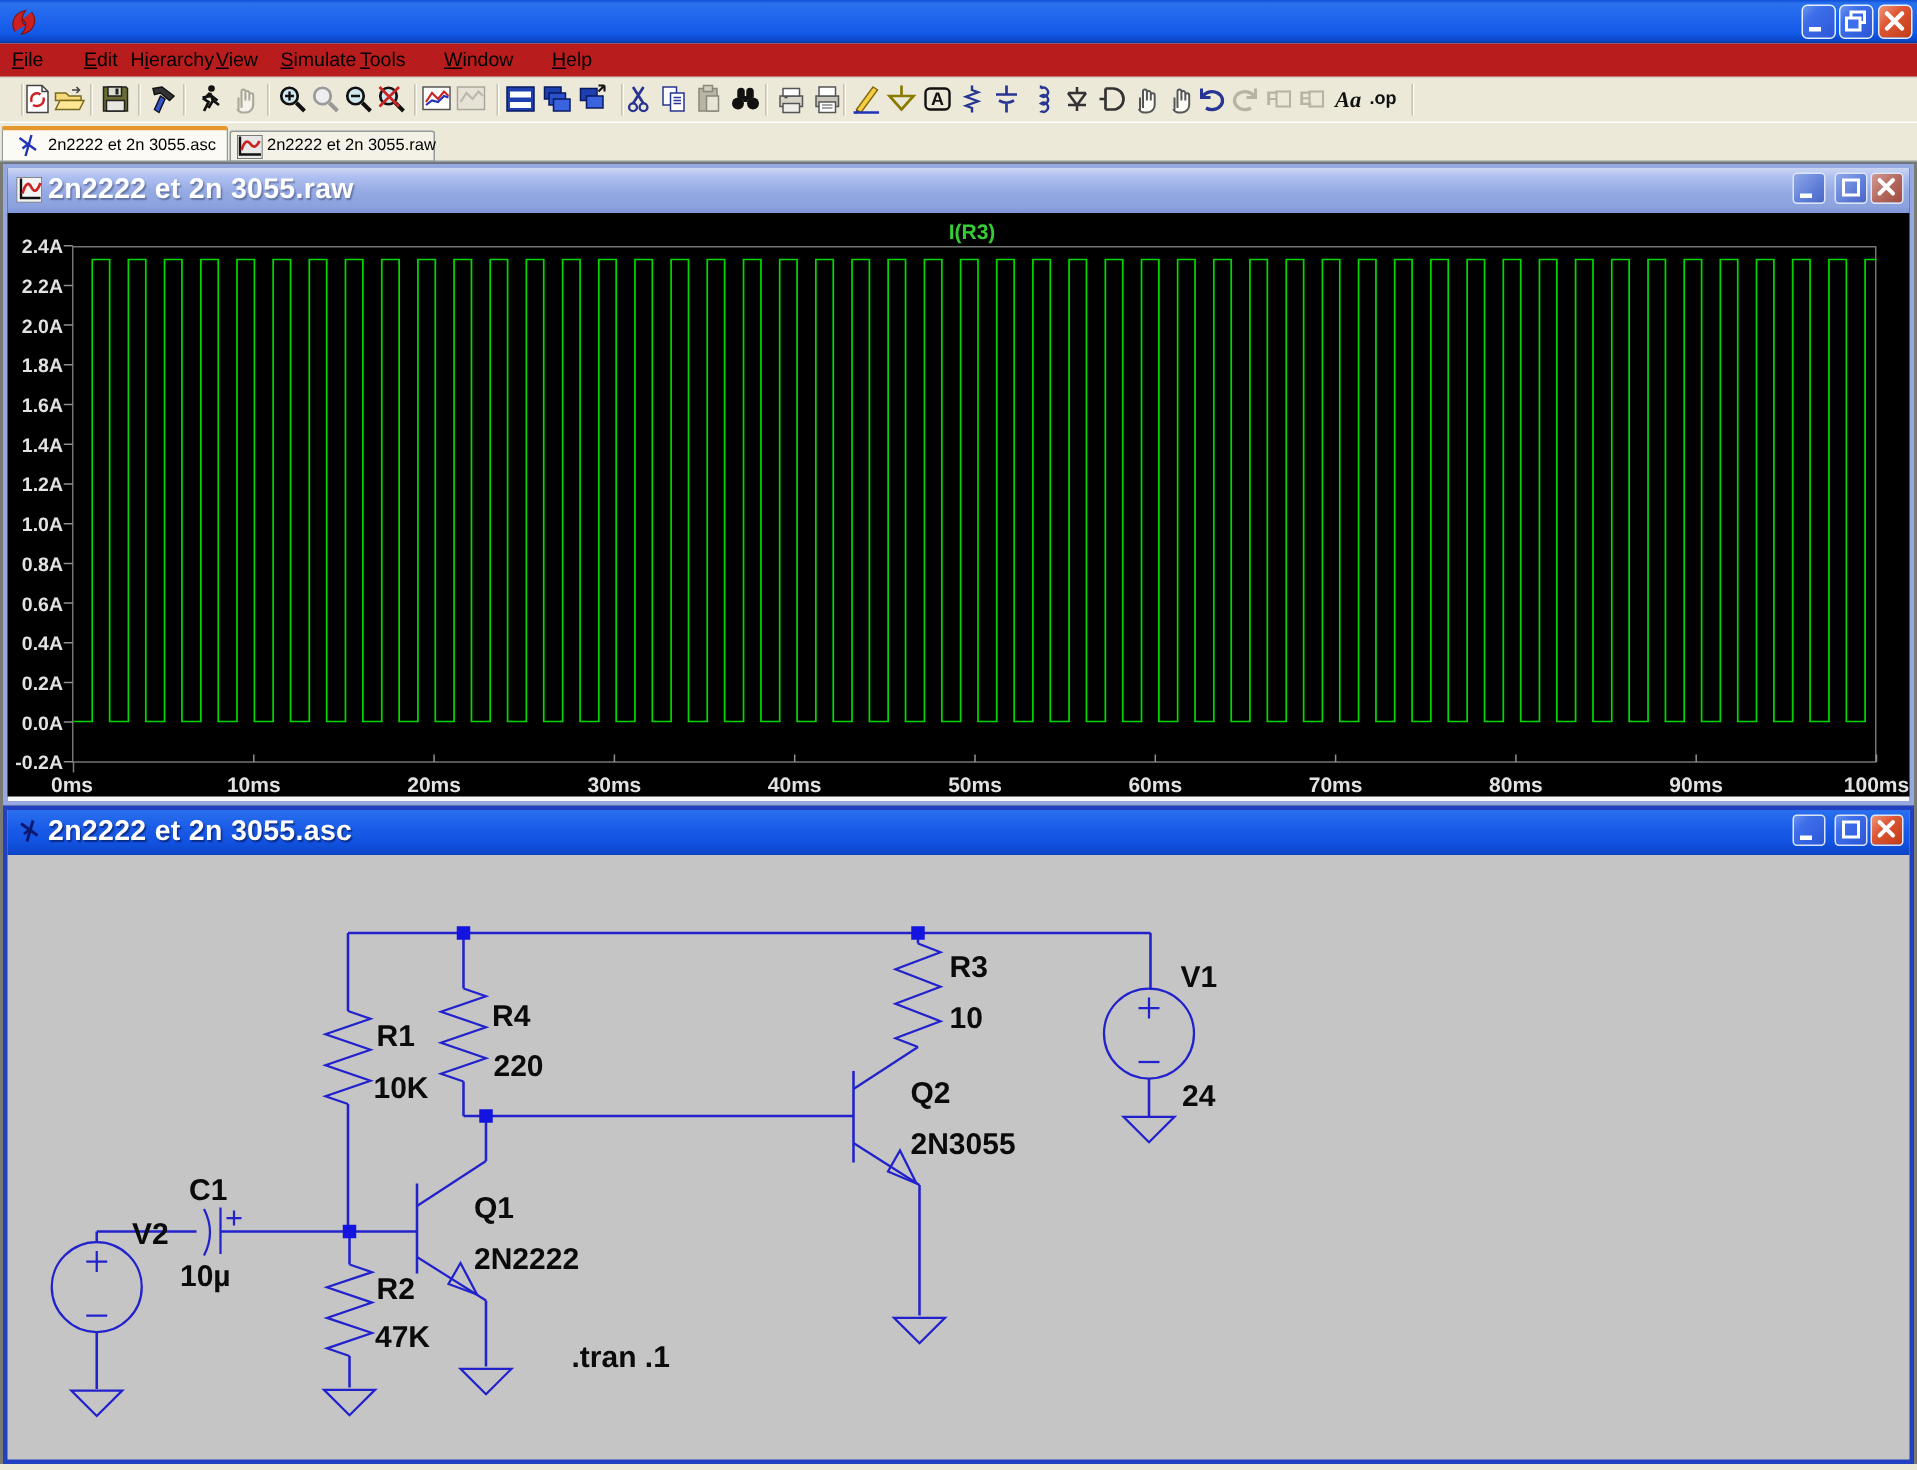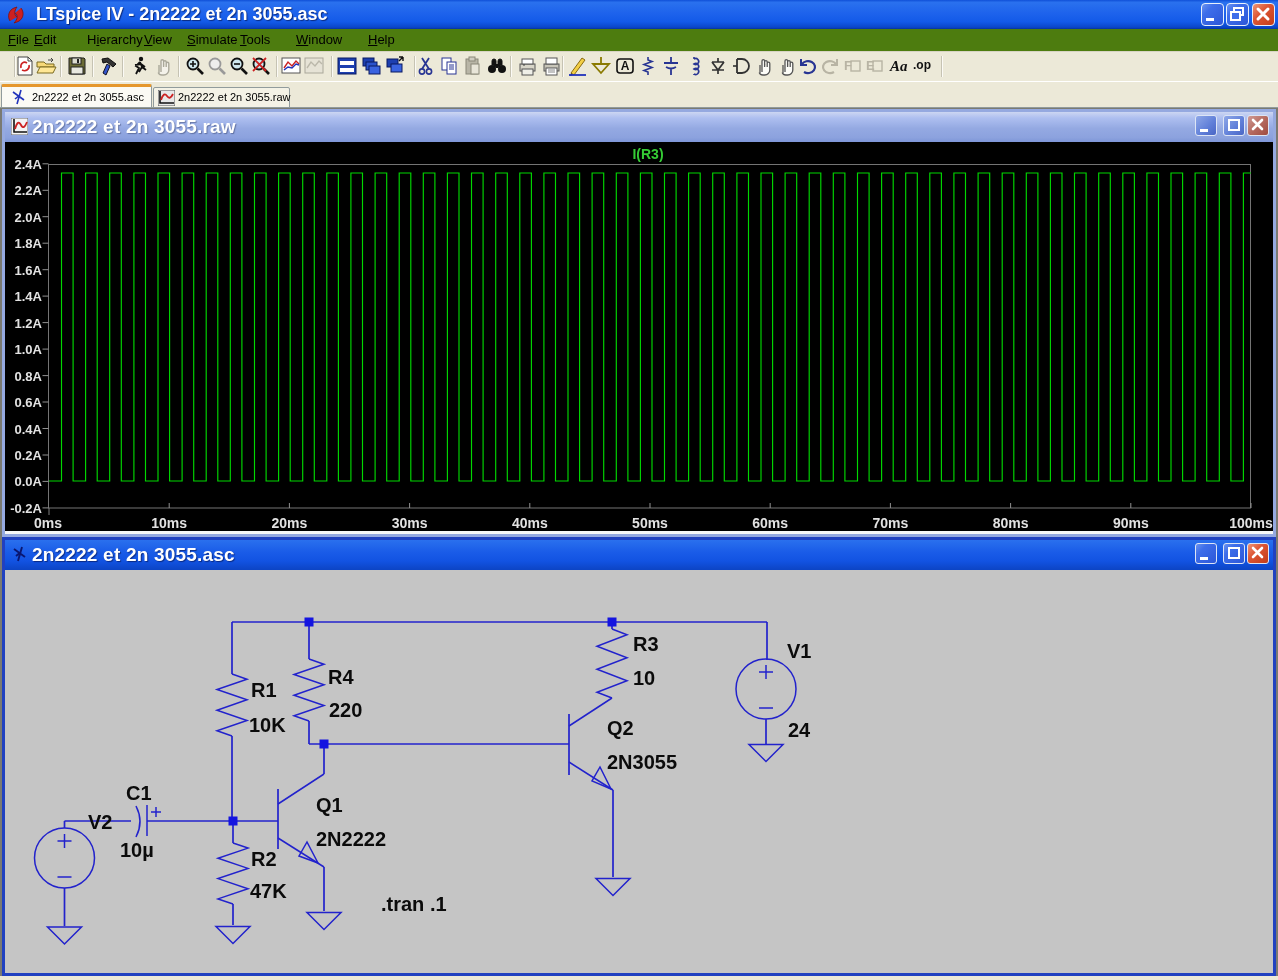--- a/index.html
+++ b/index.html
@@ -10,21 +10,21 @@
 #titlebar { left:0; top:0; width:1278px; height:29px;
   background:linear-gradient(180deg,#0f4fd8 0%,#2a71ee 8%,#1e63ec 45%,#135ae8 75%,#0a46c8 94%,#06349e 100%); }
 #titlebar .title { position:absolute; left:36px; top:4px; color:#fff; font-size:18px; font-weight:bold;
   text-shadow:1px 1px 1px rgba(0,0,40,.55); letter-spacing:0px; }
 .capbtn { position:absolute; top:3px; width:23px; height:23px; border-radius:4px; border:1px solid #e8f0fc; }
 .capbtn svg { position:absolute; left:0; top:0; }
 #btn-min  { right:54px; background:linear-gradient(135deg,#6a93ef 0%,#3e6eea 30%,#2c57d8 100%); }
 #btn-max  { right:29px; background:linear-gradient(135deg,#6a93ef 0%,#3e6eea 30%,#2c57d8 100%); }
 #btn-close{ right:3px;  background:linear-gradient(135deg,#ee9576 0%,#dd5634 40%,#c33c18 100%); }
 
-#menubar { left:0; top:29px; width:1278px; height:23px; background:#4d7c0f; border-bottom:1px solid #d8d4c4; }
+#menubar { left:0; top:29px; width:1278px; height:23px; background:#b91c1c; border-bottom:1px solid #d8d4c4; }
 #menubar span { position:absolute; top:3px; font-size:13px; color:#000; }
 #menubar u { text-decoration:underline; }
 
 #toolbar { left:0; top:52px; width:1278px; height:29px; background:#ECE9D8; }
 #toolbar .sep { position:absolute; top:4px; width:2px; height:21px;
   border-left:1px solid #c6c3b3; border-right:1px solid #fbfaf5; }
 
 #tabbar { left:0; top:81px; width:1278px; height:27px; background:#ECE9D8; border-top:1px solid #fff; }
 #tab1 { position:absolute; left:1px; top:2px; width:151px; height:24px; background:#FBFAF4;
   border:1px solid #919b9c; border-bottom:none; border-top:3px solid #e5972d; border-radius:2px 2px 0 0; }
@@ -53,41 +53,40 @@
 #sbtn-min { right:56px; background:linear-gradient(135deg,#6a93ef 0%,#3e6eea 30%,#2c57d8 100%); }
 #sbtn-max { right:28px; background:linear-gradient(135deg,#6a93ef 0%,#3e6eea 30%,#2c57d8 100%); }
 #sbtn-close { right:4px; background:linear-gradient(135deg,#ee9576 0%,#dd5634 40%,#c33c18 100%); }
 </style>
 </head>
 <body>
 <div class="abs" id="titlebar">
   <svg class="abs" style="left:5px;top:4px" width="22" height="22" viewBox="0 0 22 22">
     <path d="M5,17 C2,12 4,6 9,4 L12,3 C9,7 9,11 12,13 M16,4 C20,9 18,16 12,18 L9,19 C13,15 13,11 10,9" fill="#cc2020" stroke="#801010" stroke-width="0.8"></path>
   </svg>
-  <span class="title">LTspice IV - 2n2222 et 2n 3055.asc</span>
   <div class="capbtn" id="btn-min">
       <svg width="21" height="21">
         <rect x="4" y="14" width="8" height="3" fill="#fff"></rect>
       </svg>
     </div>
   <div class="capbtn" id="btn-max">
       <svg width="21" height="21">
         <rect x="7" y="4" width="9" height="7" fill="none" stroke="#fff" stroke-width="2"></rect>
         <rect x="4" y="8" width="9" height="8" fill="#3e6eea" stroke="#fff" stroke-width="2"></rect>
       </svg>
     </div>
   <div class="capbtn" id="btn-close">
       <svg width="21" height="21">
         <path d="M5,5 L15,15 M15,5 L5,15" stroke="#fff" stroke-width="3" stroke-linecap="round"></path>
       </svg>
     </div>
 </div>
 <div class="abs" id="menubar">
   <span style="left:8px"><u>F</u>ile</span>
-  <span style="left:34px"><u>E</u>dit</span>
+  <span style="left:56px"><u>E</u>dit</span>
   <span style="left:87px">H<u>i</u>erarchy</span>
   <span style="left:144px"><u>V</u>iew</span>
   <span style="left:187px"><u>S</u>imulate</span>
   <span style="left:240px"><u>T</u>ools</span>
   <span style="left:296px"><u>W</u>indow</span>
   <span style="left:368px"><u>H</u>elp</span>
 </div>
 <div class="abs" id="toolbar">
   <div class="sep" style="left:14px"></div>
     <div class="sep" style="left:60px"></div>

